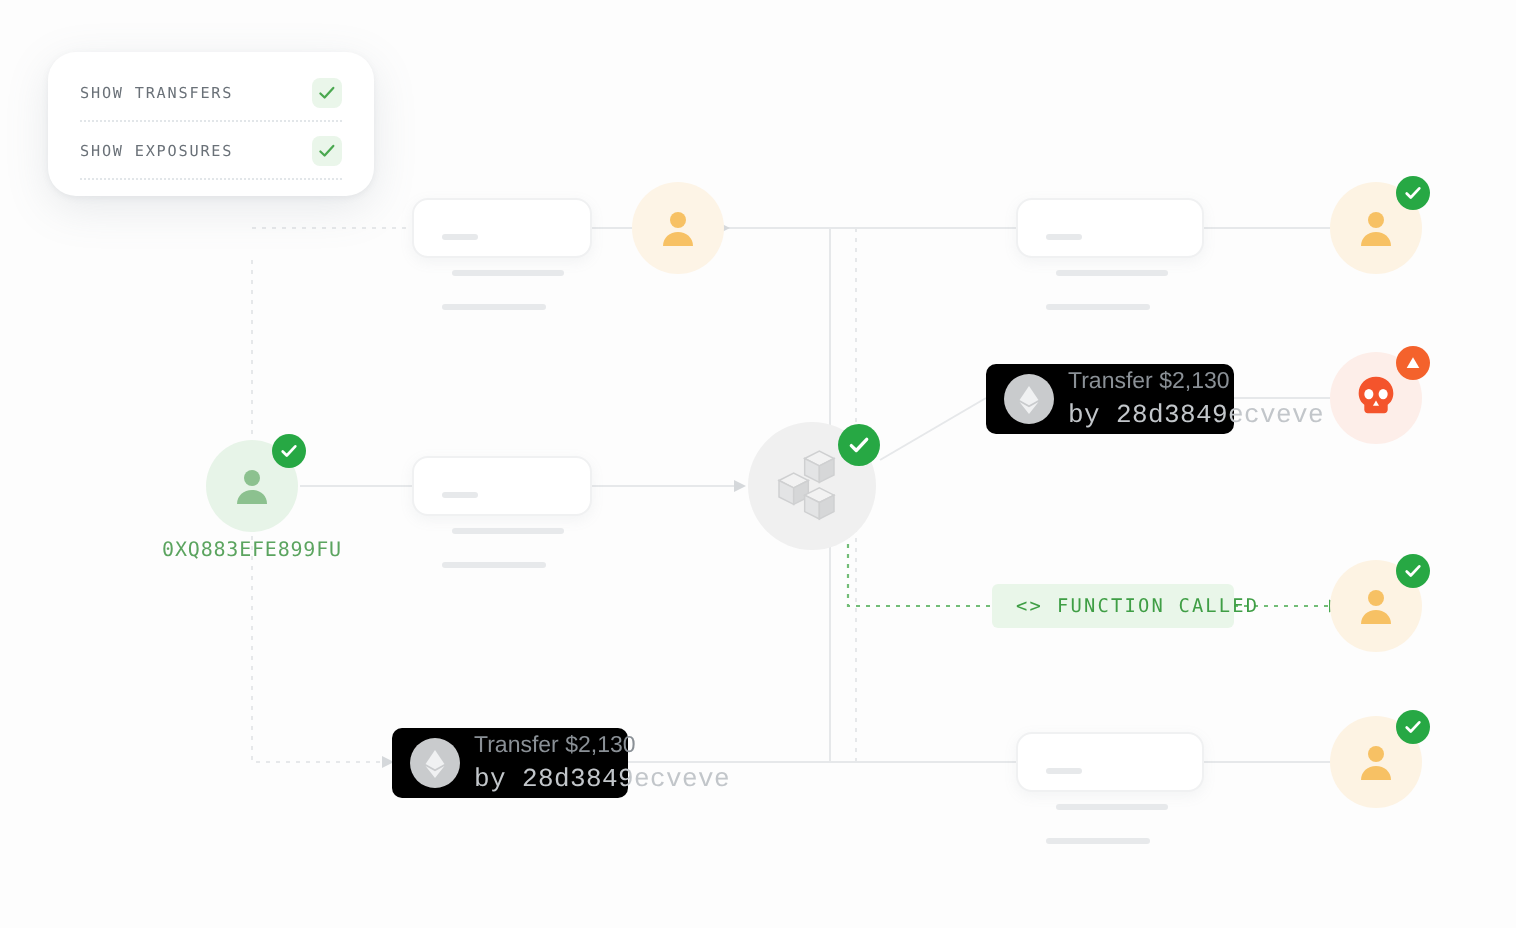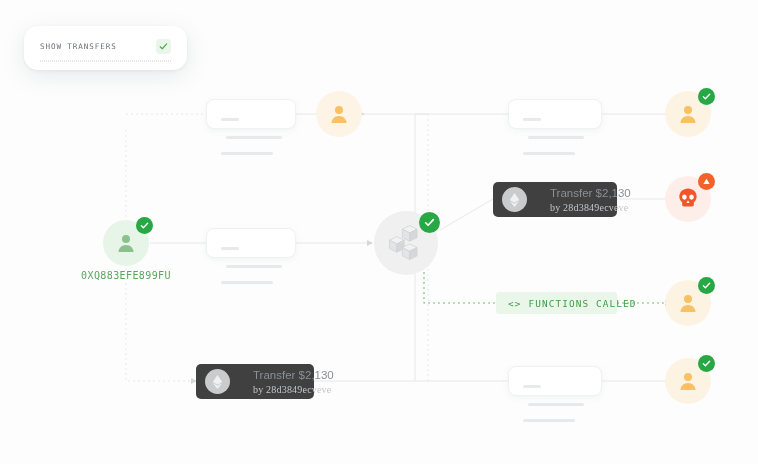--- a/index.html
+++ b/index.html
@@ -75,32 +75,32 @@
     box-shadow:0 2px 7px rgba(130,140,150,.09);
     padding:10px 14px;box-sizing:border-box;
   }
   .sk{height:3px;border-radius:2px;background:#e7e9eb;}
   .sk.a{width:18px;display:inline-block;vertical-align:middle;}
   .sk.b{width:56px;display:inline-block;vertical-align:middle;margin-left:5px;}
   .sk.c{width:52px;margin-top:6px;}
 
   
   .transfer{
-    background:#404040;border-radius:5px;
-    display:flex;align-items:center;gap:23px;
+    background:#000000;border-radius:5px;
+    display:flex;align-items:center;gap:7px;
     padding:8px 14px 8px 9px;box-sizing:border-box;
   }
   .eth{
     width:25px;height:25px;border-radius:50%;background:#c9cbcd;
     display:flex;align-items:center;justify-content:center;flex:0 0 auto;
   }
   .t-title{font-size:11.5px;color:#8a9096;line-height:13px;white-space:nowrap;}
   .t-sub{
-    font-family:Liberation Serif, serif;
-    font-size:10px;color:#c2c6ca;letter-spacing:.2px;margin-top:2px;white-space:nowrap;
+    font-family:Liberation Mono, monospace;
+    font-size:13px;color:#c2c6ca;letter-spacing:.2px;margin-top:2px;white-space:nowrap;
   }
 
   
   .fnpill{
     background:#e9f6e9;border-radius:3px;
     padding:5px 12px;box-sizing:border-box;
     display:flex;align-items:center;gap:7px;
   }
   .fnpill .glyph,
   .fnpill .fntext{
@@ -166,20 +166,28 @@
   <div class="legend">
     <div class="legend-row">
       <span class="legend-label">SHOW TRANSFERS</span>
       <span class="chk">
         <svg width="9" height="9" viewBox="0 0 12 12">
             <path d="M1.6 6.3 L4.4 9 L10.2 2.6" fill="none" stroke="#4aa84f" stroke-width="1.5" stroke-linecap="round" stroke-linejoin="round"></path>
           </svg>
       </span>
     </div>
     <div class="legend-sep"></div>
+    <div class="legend-row">
+      <span class="legend-label">SHOW EXPOSURES</span>
+      <span class="chk">
+        <svg width="9" height="9" viewBox="0 0 12 12">
+            <path d="M1.6 6.3 L4.4 9 L10.2 2.6" fill="none" stroke="#4aa84f" stroke-width="1.5" stroke-linecap="round" stroke-linejoin="round"></path>
+          </svg>
+      </span>
+    </div>
     <div class="legend-sep"></div>
   </div>
 
   <div class="node" style="left:103px;top:220px;">
     <div class="avatar green">
       <svg width="24" height="24" viewBox="0 0 24 24">
         <circle cx="12" cy="8" r="4" fill="#8cc18f"></circle>
         <path d="M4.5 21c0-4.2 3.4-7 7.5-7s7.5 2.8 7.5 7z" fill="#8cc18f"></path>
       </svg>
       <span class="badge ok">
@@ -271,21 +279,21 @@
       </svg>
     </span>
     <span>
       <div class="t-title">Transfer $2,130</div>
       <div class="t-sub">by 28d3849ecveve</div>
     </span>
   </div>
 
   <div class="node fnpill" style="left:496px;top:292px;width:121px;height:22px;">
     <span class="glyph">&lt;&gt;</span>
-    <span class="fntext">FUNCTIONS CALLED</span>
+    <span class="fntext">FUNCTION CALLED</span>
   </div>
 
   <div class="node" style="left:665px;top:91px;">
     <div class="avatar amber">
       <svg width="24" height="24" viewBox="0 0 24 24">
         <circle cx="12" cy="8" r="4" fill="#f7c164"></circle>
         <path d="M4.5 21c0-4.2 3.4-7 7.5-7s7.5 2.8 7.5 7z" fill="#f7c164"></path>
       </svg>
       <span class="badge ok">
         <svg width="9" height="9" viewBox="0 0 12 12">

